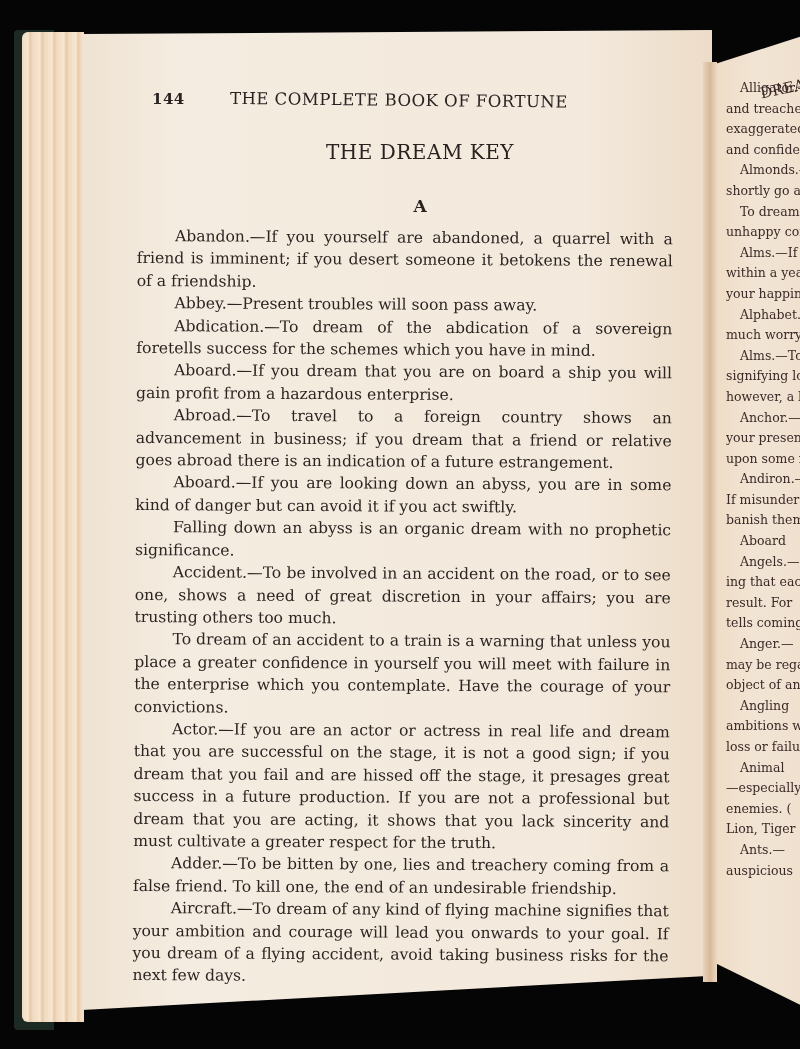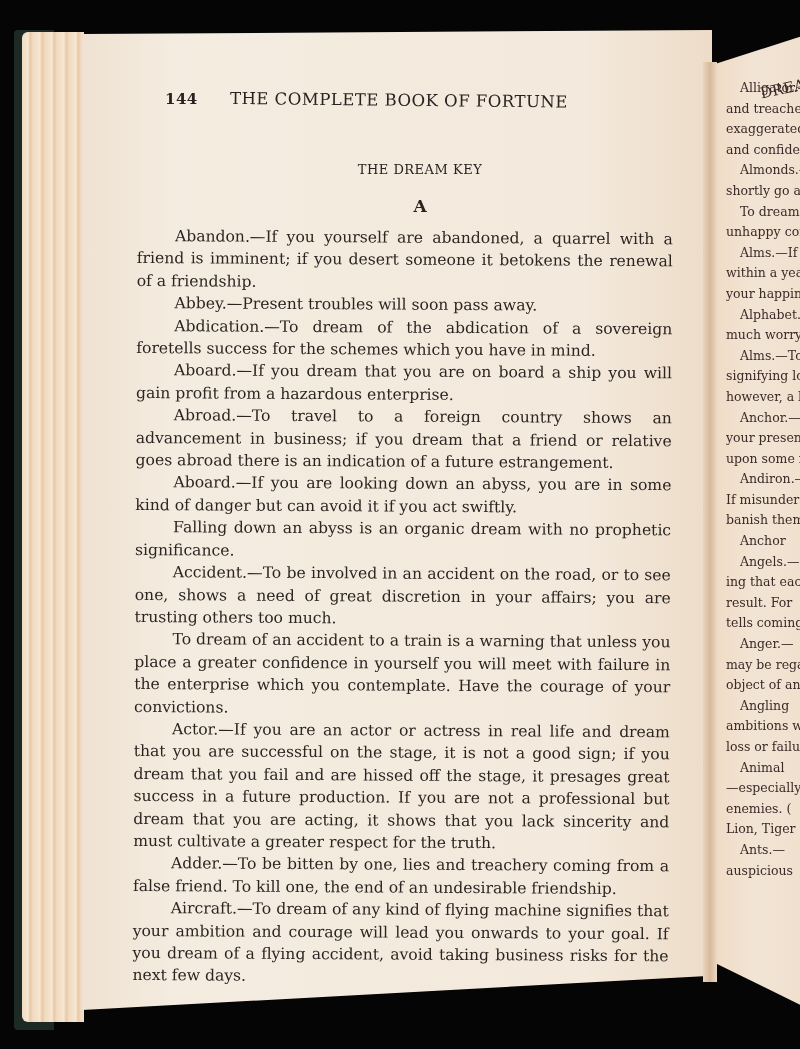--- a/index.html
+++ b/index.html
@@ -29,25 +29,25 @@
   }
   .right-page {
     position: absolute; left: 715px; top: 32px; width: 100px; height: 980px;
     background: linear-gradient(90deg, #efdcc6, #f2e4d4 40%, #efe0cd);
     clip-path: polygon(0 32px, 100% 0, 100% 100%, 0 95%);
   }
   .header {
     position: absolute; left: 148px; top: 90px; width: 520px;
     font-size: 16.5px; color: #2a2220; letter-spacing: 0.5px;
   }
-  .page-number { position: absolute; left: 17px; top: 0; font-weight: bold; font-size: 15px; }
+  .page-number { position: absolute; left: 4px; top: 0; font-weight: bold; font-size: 15px; }
   .running-head { position: absolute; left: 82px; top: -1px; transform: rotate(0.6deg); transform-origin: left; }
   .section-title {
-    position: absolute; left: 160px; width: 520px; top: 162px;
-    text-align: center; font-size: 13px; color: #2a2220; letter-spacing: 0.5px;
+    position: absolute; left: 160px; width: 520px; top: 140px;
+    text-align: center; font-size: 20px; color: #2a2220; letter-spacing: 0.5px;
   }
   .letter-heading {
     position: absolute; left: 160px; width: 520px; top: 196px;
     text-align: center; font-size: 17px; font-weight: bold; color: #2a2220;
   }
   .body-text {
     position: absolute; left: 137px; top: 225px; width: 536px;
     font-size: 15.6px; line-height: 22.4px; color: #2b2421;
     text-align: justify;
     transform: rotate(0.35deg); transform-origin: left top;
@@ -113,21 +113,21 @@
     <div><span class="term"></span><span>much worry an</span></div>
     <div class="ind"><span class="term">Alms.</span><span>—To</span></div>
     <div><span class="term"></span><span>signifying loss</span></div>
     <div><span class="term"></span><span>however, a hap</span></div>
     <div class="ind"><span class="term">Anchor.</span><span>—</span></div>
     <div><span class="term"></span><span>your present</span></div>
     <div><span class="term"></span><span>upon some ras</span></div>
     <div class="ind"><span class="term">Andiron.</span><span>—</span></div>
     <div><span class="term"></span><span>If misunderst</span></div>
     <div><span class="term"></span><span>banish them.</span></div>
-    <div class="ind"><span class="term">Anchor</span><span></span></div>
+    <div class="ind"><span class="term">Aboard</span><span></span></div>
     <div class="ind"><span class="term">Angels.</span><span>—</span></div>
     <div><span class="term"></span><span>ing that each</span></div>
     <div><span class="term"></span><span>result. For</span></div>
     <div><span class="term"></span><span>tells coming</span></div>
     <div class="ind"><span class="term">Anger.</span><span>—</span></div>
     <div><span class="term"></span><span>may be rega</span></div>
     <div><span class="term"></span><span>object of anc</span></div>
     <div class="ind"><span class="term">Angling</span><span></span></div>
     <div><span class="term"></span><span>ambitions w</span></div>
     <div><span class="term"></span><span>loss or failu</span></div>

